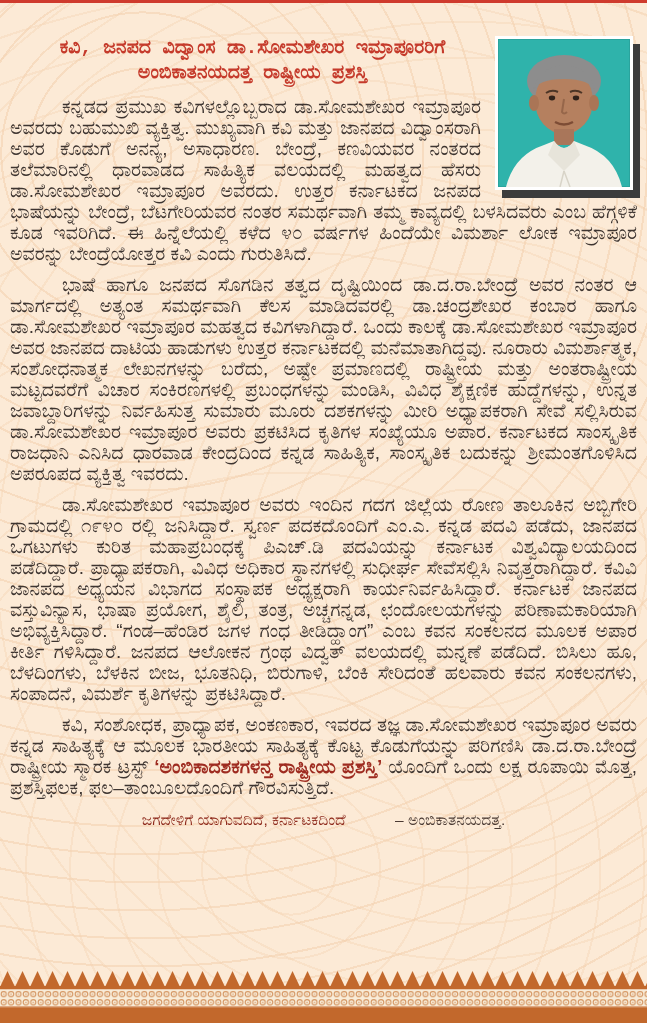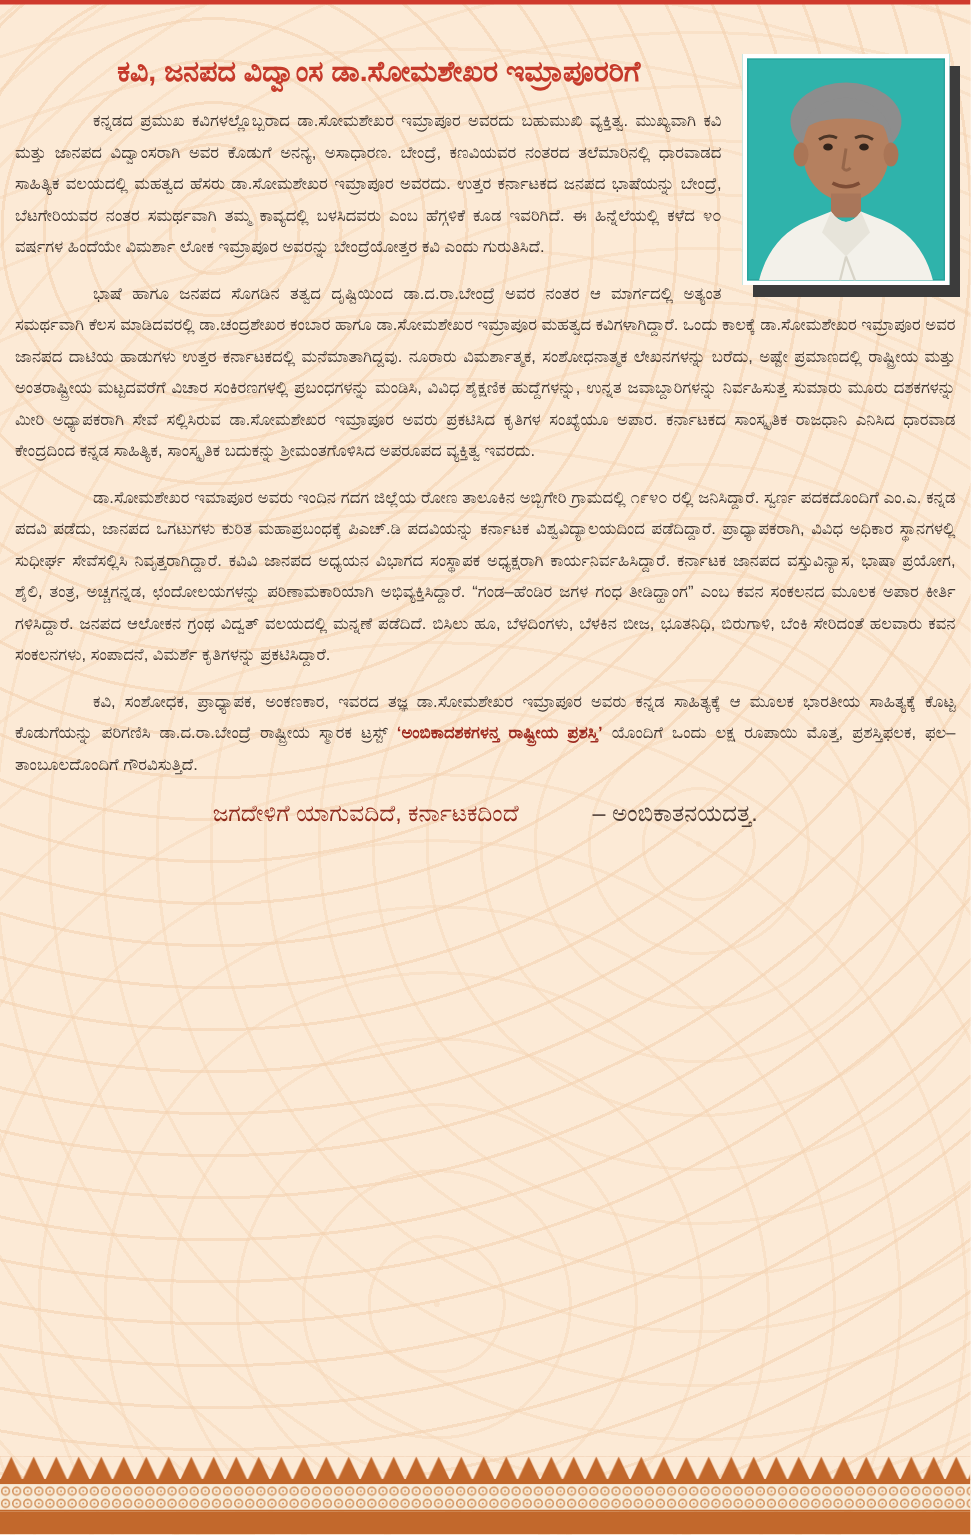--- a/index.html
+++ b/index.html
@@ -32,23 +32,23 @@
   }
   .photo-wrap svg { display: block; width: 100%; height: 100%; }
   .title {
     text-align: center;
     color: #c53a2b;
     font-weight: bold;
     font-size: 19px;
     line-height: 1.32;
     margin: 8px 0 10px 14px;
   }
-  .title .line { display: block; }
+  .title .line { display: block; font-family: Liberation Mono, monospace; }
   p.body {
-    font-size: 11px;
+    font-size: 19px;
     line-height: 21px;
     color: #3d3430;
     text-align: justify;
     text-indent: 52px;
     margin: 0 0 10px 0;
   }
   .highlight {
     color: #9e2b20;
     font-weight: bold;
   }
@@ -91,20 +91,21 @@
         <path d="M57 83 Q66 88 75 83" stroke="#7d4c35" stroke-width="2.4" fill="none"></path>
         <rect x="56" y="90" width="20" height="16" fill="#a9765a"></rect>
         <path d="M8 148 Q16 116 46 106 L56 102 Q66 116 76 102 L86 106 Q116 116 124 148 Z" fill="#f3f1ea"></path>
         <path d="M56 102 L50 116 L66 132 L82 116 L76 102 Q66 116 56 102 Z" fill="#e7e4da"></path>
         <path d="M66 132 L62 148 M66 132 L72 148" stroke="#d8d4c8" stroke-width="1.5" fill="none"></path>
       </svg>
     </div>
 
     <h1 class="title">
       <span class="line">ಕವಿ, ಜನಪದ ವಿದ್ವಾಂಸ ಡಾ.ಸೋಮಶೇಖರ ಇಮ್ರಾಪೂರರಿಗೆ</span>
+      <span class="line">ಅಂಬಿಕಾತನಯದತ್ತ ರಾಷ್ಟ್ರೀಯ ಪ್ರಶಸ್ತಿ</span>
     </h1>
 
     <p class="body">ಕನ್ನಡದ ಪ್ರಮುಖ ಕವಿಗಳಲ್ಲೊಬ್ಬರಾದ ಡಾ.ಸೋಮಶೇಖರ ಇಮ್ರಾಪೂರ ಅವರದು ಬಹುಮುಖಿ ವ್ಯಕ್ತಿತ್ವ. ಮುಖ್ಯವಾಗಿ ಕವಿ ಮತ್ತು ಜಾನಪದ ವಿದ್ವಾಂಸರಾಗಿ ಅವರ ಕೊಡುಗೆ ಅನನ್ಯ, ಅಸಾಧಾರಣ. ಬೇಂದ್ರೆ, ಕಣವಿಯವರ ನಂತರದ ತಲೆಮಾರಿನಲ್ಲಿ ಧಾರವಾಡದ ಸಾಹಿತ್ಯಿಕ ವಲಯದಲ್ಲಿ ಮಹತ್ವದ ಹೆಸರು ಡಾ.ಸೋಮಶೇಖರ ಇಮ್ರಾಪೂರ ಅವರದು. ಉತ್ತರ ಕರ್ನಾಟಕದ ಜನಪದ ಭಾಷೆಯನ್ನು ಬೇಂದ್ರೆ, ಬೆಟಗೇರಿಯವರ ನಂತರ ಸಮರ್ಥವಾಗಿ ತಮ್ಮ ಕಾವ್ಯದಲ್ಲಿ ಬಳಸಿದವರು ಎಂಬ ಹೆಗ್ಗಳಿಕೆ ಕೂಡ ಇವರಿಗಿದೆ. ಈ ಹಿನ್ನೆಲೆಯಲ್ಲಿ ಕಳೆದ ೪೦ ವರ್ಷಗಳ ಹಿಂದೆಯೇ ವಿಮರ್ಶಾ ಲೋಕ ಇಮ್ರಾಪೂರ ಅವರನ್ನು ಬೇಂದ್ರೆಯೋತ್ತರ ಕವಿ ಎಂದು ಗುರುತಿಸಿದೆ.</p>
 
     <p class="body">ಭಾಷೆ ಹಾಗೂ ಜನಪದ ಸೊಗಡಿನ ತತ್ವದ ದೃಷ್ಟಿಯಿಂದ ಡಾ.ದ.ರಾ.ಬೇಂದ್ರೆ ಅವರ ನಂತರ ಆ ಮಾರ್ಗದಲ್ಲಿ ಅತ್ಯಂತ ಸಮರ್ಥವಾಗಿ ಕೆಲಸ ಮಾಡಿದವರಲ್ಲಿ ಡಾ.ಚಂದ್ರಶೇಖರ ಕಂಬಾರ ಹಾಗೂ ಡಾ.ಸೋಮಶೇಖರ ಇಮ್ರಾಪೂರ ಮಹತ್ವದ ಕವಿಗಳಾಗಿದ್ದಾರೆ. ಒಂದು ಕಾಲಕ್ಕೆ ಡಾ.ಸೋಮಶೇಖರ ಇಮ್ರಾಪೂರ ಅವರ ಜಾನಪದ ದಾಟಿಯ ಹಾಡುಗಳು ಉತ್ತರ ಕರ್ನಾಟಕದಲ್ಲಿ ಮನೆಮಾತಾಗಿದ್ದವು. ನೂರಾರು ವಿಮರ್ಶಾತ್ಮಕ, ಸಂಶೋಧನಾತ್ಮಕ ಲೇಖನಗಳನ್ನು ಬರೆದು, ಅಷ್ಟೇ ಪ್ರಮಾಣದಲ್ಲಿ ರಾಷ್ಟ್ರೀಯ ಮತ್ತು ಅಂತರಾಷ್ಟ್ರೀಯ ಮಟ್ಟದವರೆಗೆ ವಿಚಾರ ಸಂಕಿರಣಗಳಲ್ಲಿ ಪ್ರಬಂಧಗಳನ್ನು ಮಂಡಿಸಿ, ವಿವಿಧ ಶೈಕ್ಷಣಿಕ ಹುದ್ದೆಗಳನ್ನು, ಉನ್ನತ ಜವಾಬ್ದಾರಿಗಳನ್ನು ನಿರ್ವಹಿಸುತ್ತ ಸುಮಾರು ಮೂರು ದಶಕಗಳನ್ನು ಮೀರಿ ಅಧ್ಯಾಪಕರಾಗಿ ಸೇವೆ ಸಲ್ಲಿಸಿರುವ ಡಾ.ಸೋಮಶೇಖರ ಇಮ್ರಾಪೂರ ಅವರು ಪ್ರಕಟಿಸಿದ ಕೃತಿಗಳ ಸಂಖ್ಯೆಯೂ ಅಪಾರ. ಕರ್ನಾಟಕದ ಸಾಂಸ್ಕೃತಿಕ ರಾಜಧಾನಿ ಎನಿಸಿದ ಧಾರವಾಡ ಕೇಂದ್ರದಿಂದ ಕನ್ನಡ ಸಾಹಿತ್ಯಿಕ, ಸಾಂಸ್ಕೃತಿಕ ಬದುಕನ್ನು ಶ್ರೀಮಂತಗೊಳಿಸಿದ ಅಪರೂಪದ ವ್ಯಕ್ತಿತ್ವ ಇವರದು.</p>
 
     <p class="body">ಡಾ.ಸೋಮಶೇಖರ ಇಮಾಪೂರ ಅವರು ಇಂದಿನ ಗದಗ ಜಿಲ್ಲೆಯ ರೋಣ ತಾಲೂಕಿನ ಅಬ್ಬಿಗೇರಿ ಗ್ರಾಮದಲ್ಲಿ ೧೯೪೦ ರಲ್ಲಿ ಜನಿಸಿದ್ದಾರೆ. ಸ್ವರ್ಣ ಪದಕದೊಂದಿಗೆ ಎಂ.ಎ. ಕನ್ನಡ ಪದವಿ ಪಡೆದು, ಜಾನಪದ ಒಗಟುಗಳು ಕುರಿತ ಮಹಾಪ್ರಬಂಧಕ್ಕೆ ಪಿಎಚ್.ಡಿ ಪದವಿಯನ್ನು ಕರ್ನಾಟಕ ವಿಶ್ವವಿದ್ಯಾಲಯದಿಂದ ಪಡೆದಿದ್ದಾರೆ. ಪ್ರಾಧ್ಯಾಪಕರಾಗಿ, ವಿವಿಧ ಅಧಿಕಾರ ಸ್ಥಾನಗಳಲ್ಲಿ ಸುಧೀರ್ಘ ಸೇವೆಸಲ್ಲಿಸಿ ನಿವೃತ್ತರಾಗಿದ್ದಾರೆ. ಕವಿವಿ ಜಾನಪದ ಅಧ್ಯಯನ ವಿಭಾಗದ ಸಂಸ್ಥಾಪಕ ಅಧ್ಯಕ್ಷರಾಗಿ ಕಾರ್ಯನಿರ್ವಹಿಸಿದ್ದಾರೆ. ಕರ್ನಾಟಕ ಜಾನಪದ ವಸ್ತುವಿನ್ಯಾಸ, ಭಾಷಾ ಪ್ರಯೋಗ, ಶೈಲಿ, ತಂತ್ರ, ಅಚ್ಚಗನ್ನಡ, ಛಂದೋಲಯಗಳನ್ನು ಪರಿಣಾಮಕಾರಿಯಾಗಿ ಅಭಿವ್ಯಕ್ತಿಸಿದ್ದಾರೆ. “ಗಂಡ–ಹೆಂಡಿರ ಜಗಳ ಗಂಧ ತೀಡಿದ್ಹಾಂಗ” ಎಂಬ ಕವನ ಸಂಕಲನದ ಮೂಲಕ ಅಪಾರ ಕೀರ್ತಿ ಗಳಿಸಿದ್ದಾರೆ. ಜನಪದ ಆಲೋಕನ ಗ್ರಂಥ ವಿದ್ವತ್ ವಲಯದಲ್ಲಿ ಮನ್ನಣೆ ಪಡೆದಿದೆ. ಬಿಸಿಲು ಹೂ, ಬೆಳದಿಂಗಳು, ಬೆಳಕಿನ ಬೀಜ, ಭೂತನಿಧಿ, ಬಿರುಗಾಳಿ, ಬೆಂಕಿ ಸೇರಿದಂತೆ ಹಲವಾರು ಕವನ ಸಂಕಲನಗಳು, ಸಂಪಾದನೆ, ವಿಮರ್ಶೆ ಕೃತಿಗಳನ್ನು ಪ್ರಕಟಿಸಿದ್ದಾರೆ.</p>
 
     <p class="body"><span>ಕವಿ, ಸಂಶೋಧಕ, ಪ್ರಾಧ್ಯಾಪಕ, ಅಂಕಣಕಾರ, ಇವರದ ತಜ್ಞ ಡಾ.ಸೋಮಶೇಖರ ಇಮ್ರಾಪೂರ ಅವರು ಕನ್ನಡ ಸಾಹಿತ್ಯಕ್ಕೆ ಆ ಮೂಲಕ ಭಾರತೀಯ ಸಾಹಿತ್ಯಕ್ಕೆ ಕೊಟ್ಟ ಕೊಡುಗೆಯನ್ನು ಪರಿಗಣಿಸಿ ಡಾ.ದ.ರಾ.ಬೇಂದ್ರೆ ರಾಷ್ಟ್ರೀಯ ಸ್ಮಾರಕ ಟ್ರಸ್ಟ್ </span><span class="highlight">‘ಅಂಬಿಕಾದಶಕಗಳನ್ತ ರಾಷ್ಟ್ರೀಯ ಪ್ರಶಸ್ತಿ’</span><span> ಯೊಂದಿಗೆ ಒಂದು ಲಕ್ಷ ರೂಪಾಯಿ ಮೊತ್ತ, ಪ್ರಶಸ್ತಿಫಲಕ, ಫಲ–ತಾಂಬೂಲದೊಂದಿಗೆ ಗೌರವಿಸುತ್ತಿದೆ.</span></p>
 

